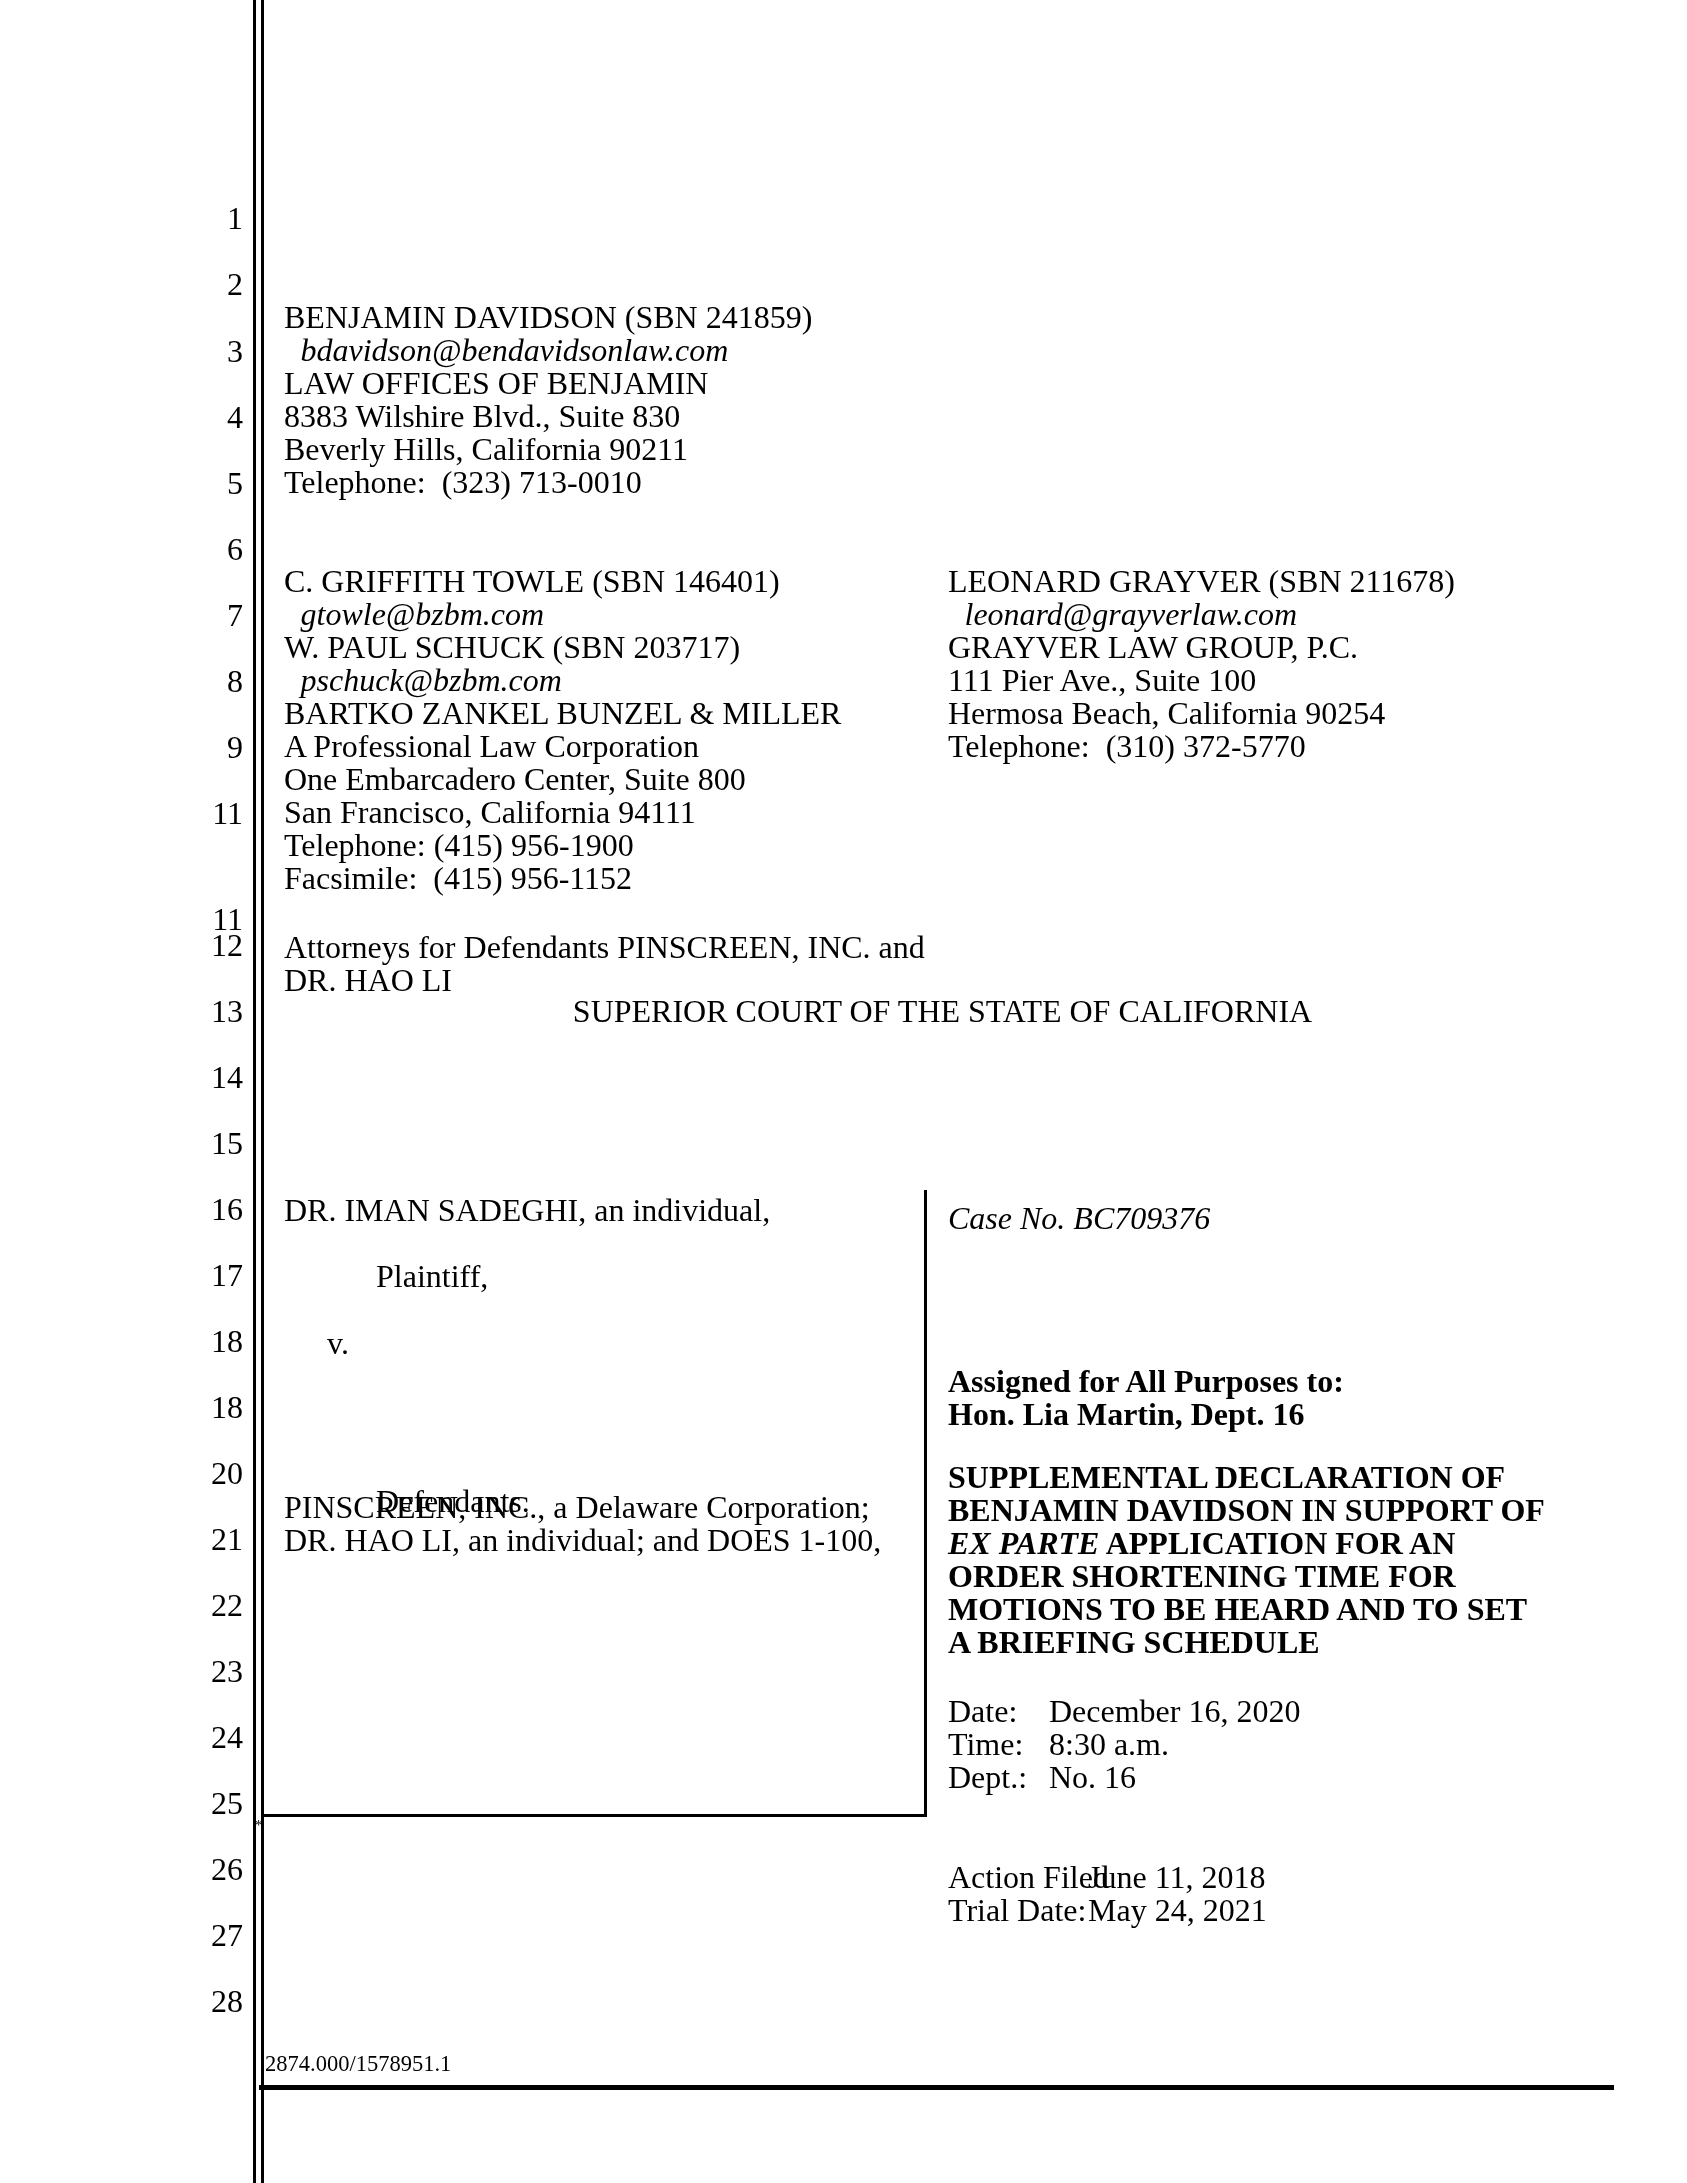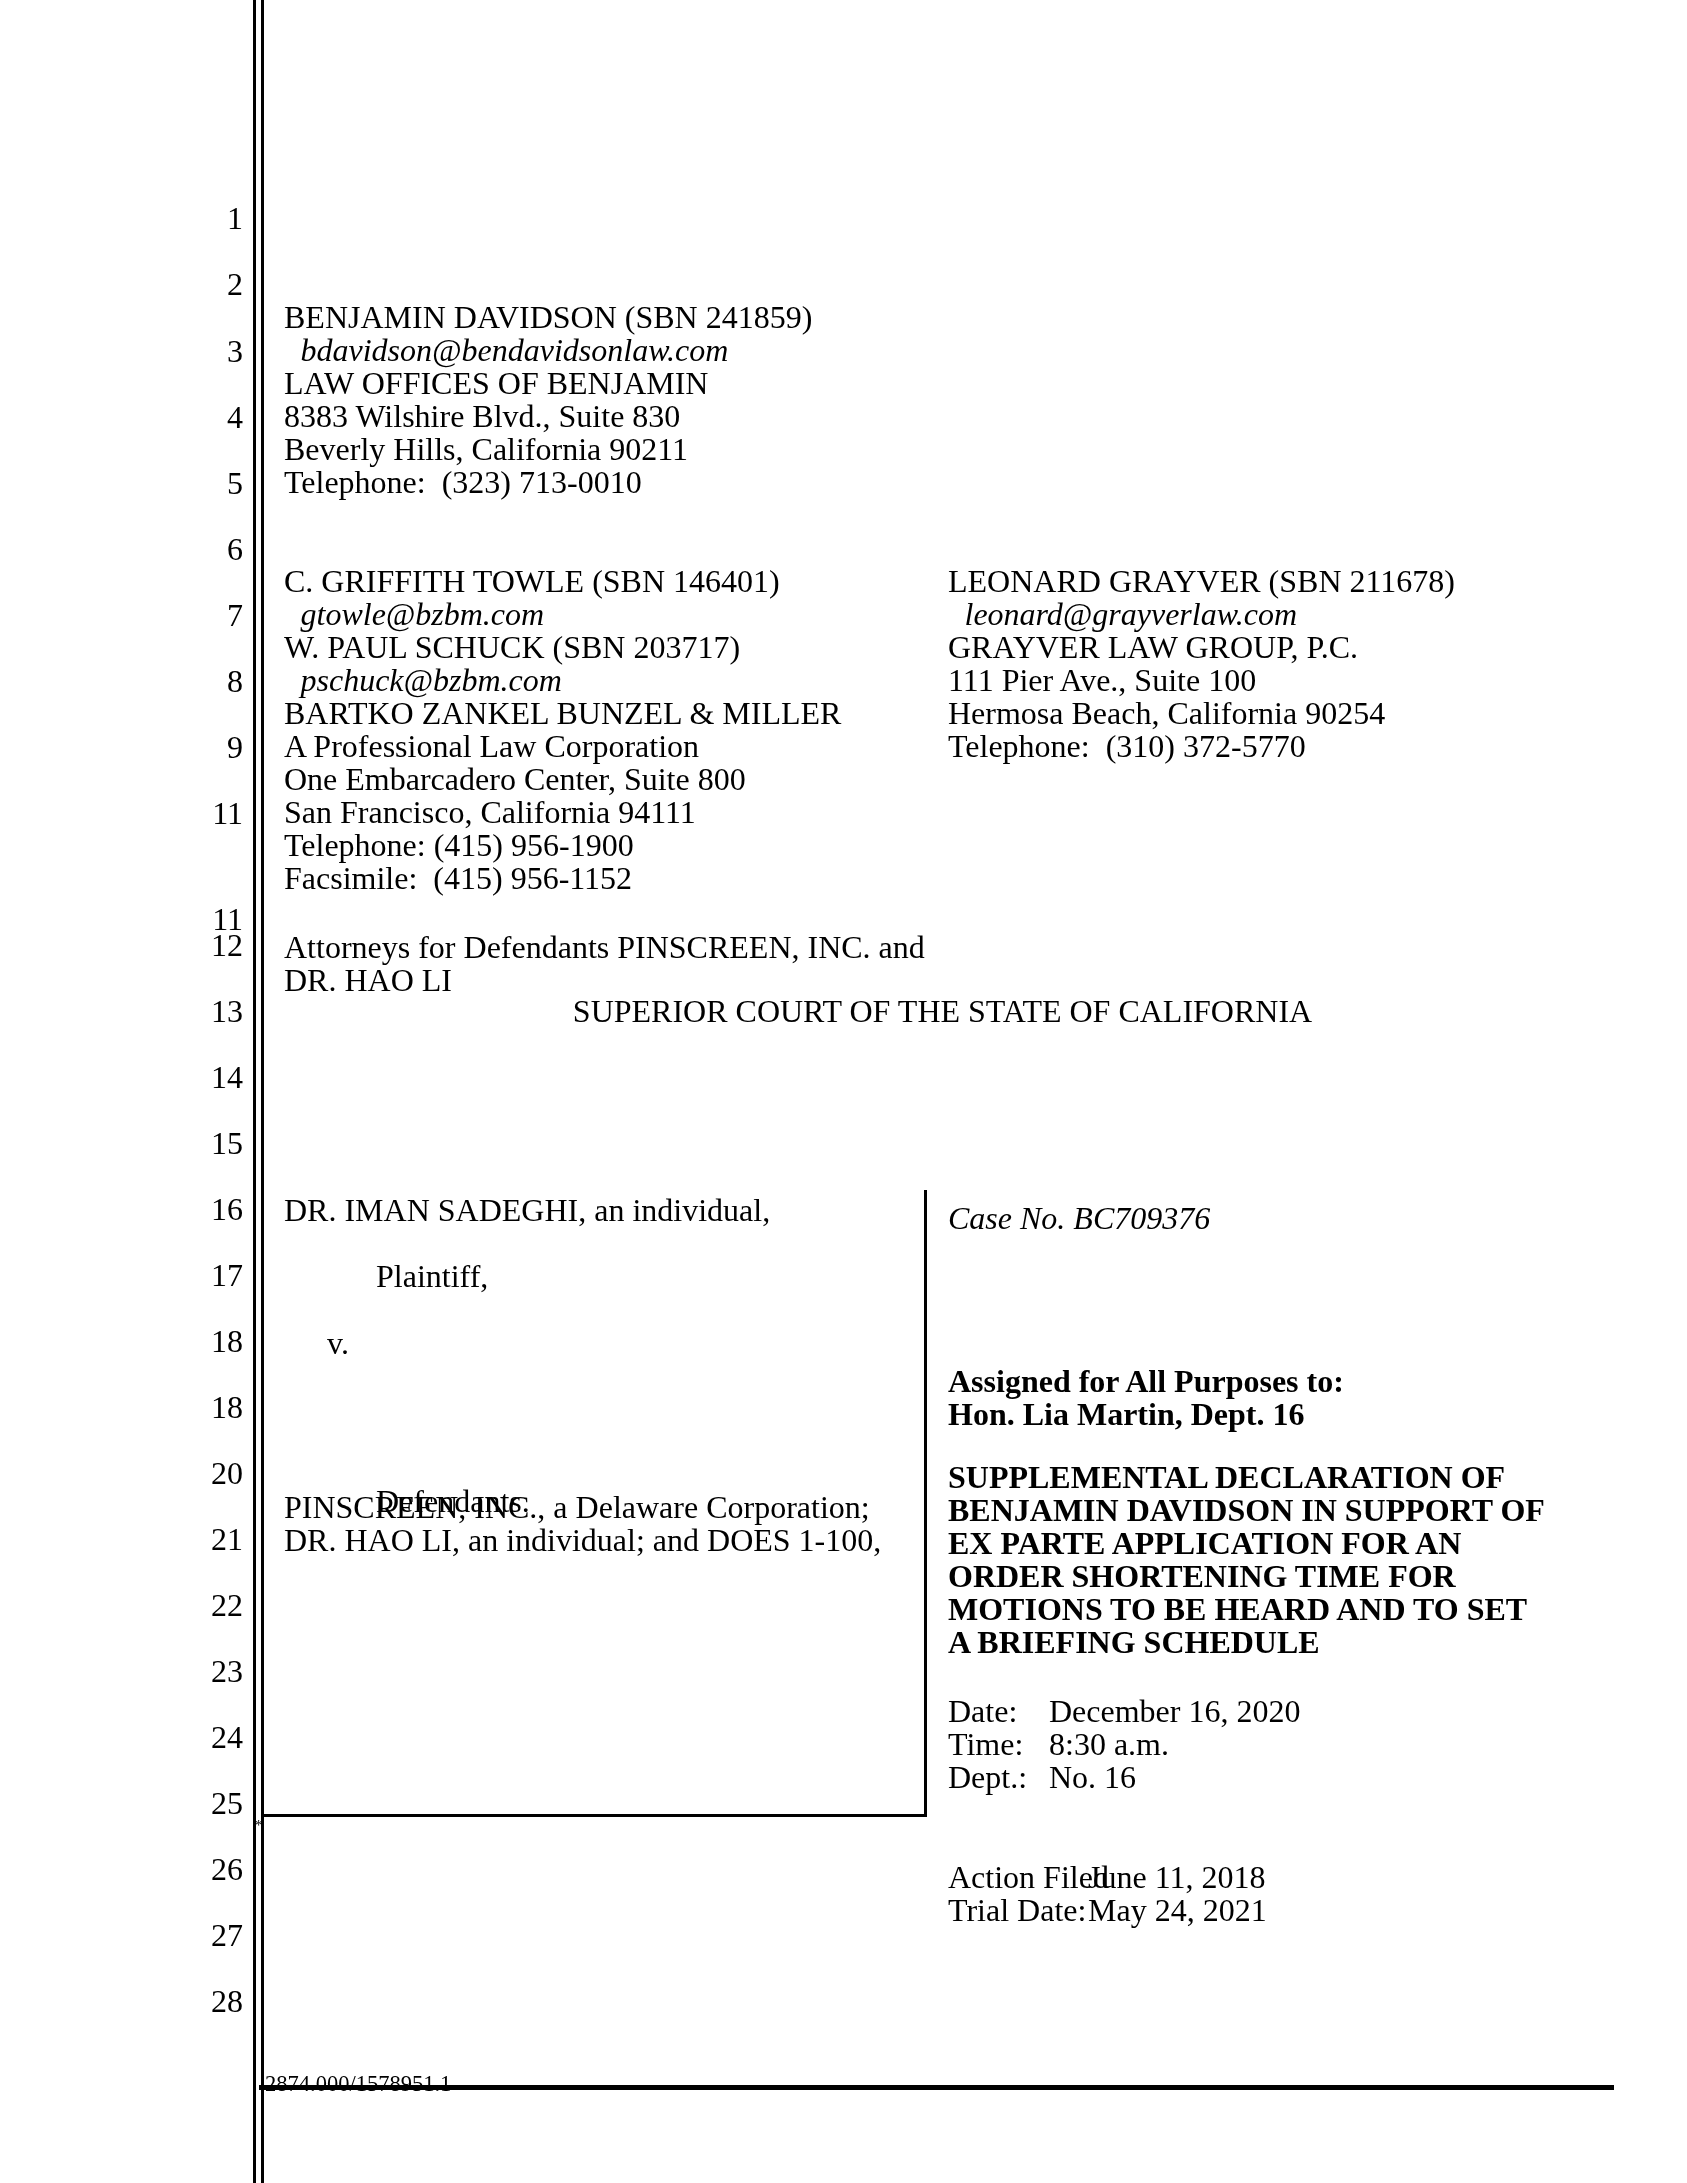--- a/index.html
+++ b/index.html
@@ -12,31 +12,31 @@
     overflow:hidden;
   }
   .vrule{position:absolute;top:0;height:2183px;width:3.3px;background:#000;}
   .v1{left:253px;}
   .v2{left:261px;}
   .lineno-col{position:absolute;left:0;top:0;}
   .lineno{position:absolute;left:0;width:243px;text-align:right;line-height:33px;}
   .tblock{position:absolute;line-height:33px;white-space:pre;}
   .tline{white-space:pre;}
   .email{font-style:italic;padding-left:16.5px;}
-  .em{}
+  .em{font-style:italic;}
   .bold{font-weight:bold;}
   .center{text-align:center;}
   .row{position:relative;height:33px;}
   .row .val{position:absolute;top:0;}
   .hearing .val{left:101px;}
   .schedule .val{left:140px;}
   .divider{position:absolute;left:924px;top:1190px;width:2.6px;height:627px;background:#000;}
   .boxbottom{position:absolute;left:264px;top:1814px;width:663px;height:2.6px;background:#000;}
   .corner-mark{position:absolute;left:255px;top:1818px;font-size:14.6px;line-height:14.6px;}
-  .file-number{position:absolute;left:265px;top:2052px;font-size:22.5px;line-height:24px;margin-top:20px;}
+  .file-number{position:absolute;left:265px;top:2052px;font-size:22.5px;line-height:24px;}
   .frule{position:absolute;left:259px;top:2085px;width:1355px;height:5.3px;background:#000;}
   .footer-center{position:absolute;left:259px;top:2094px;width:1355px;text-align:center;font-size:24px;line-height:29px;white-space:pre;}
 </style>
 </head>
 <body>
 
 <div class="page">
 
   <div class="vrule v1"></div>
   <div class="vrule v2"></div>

